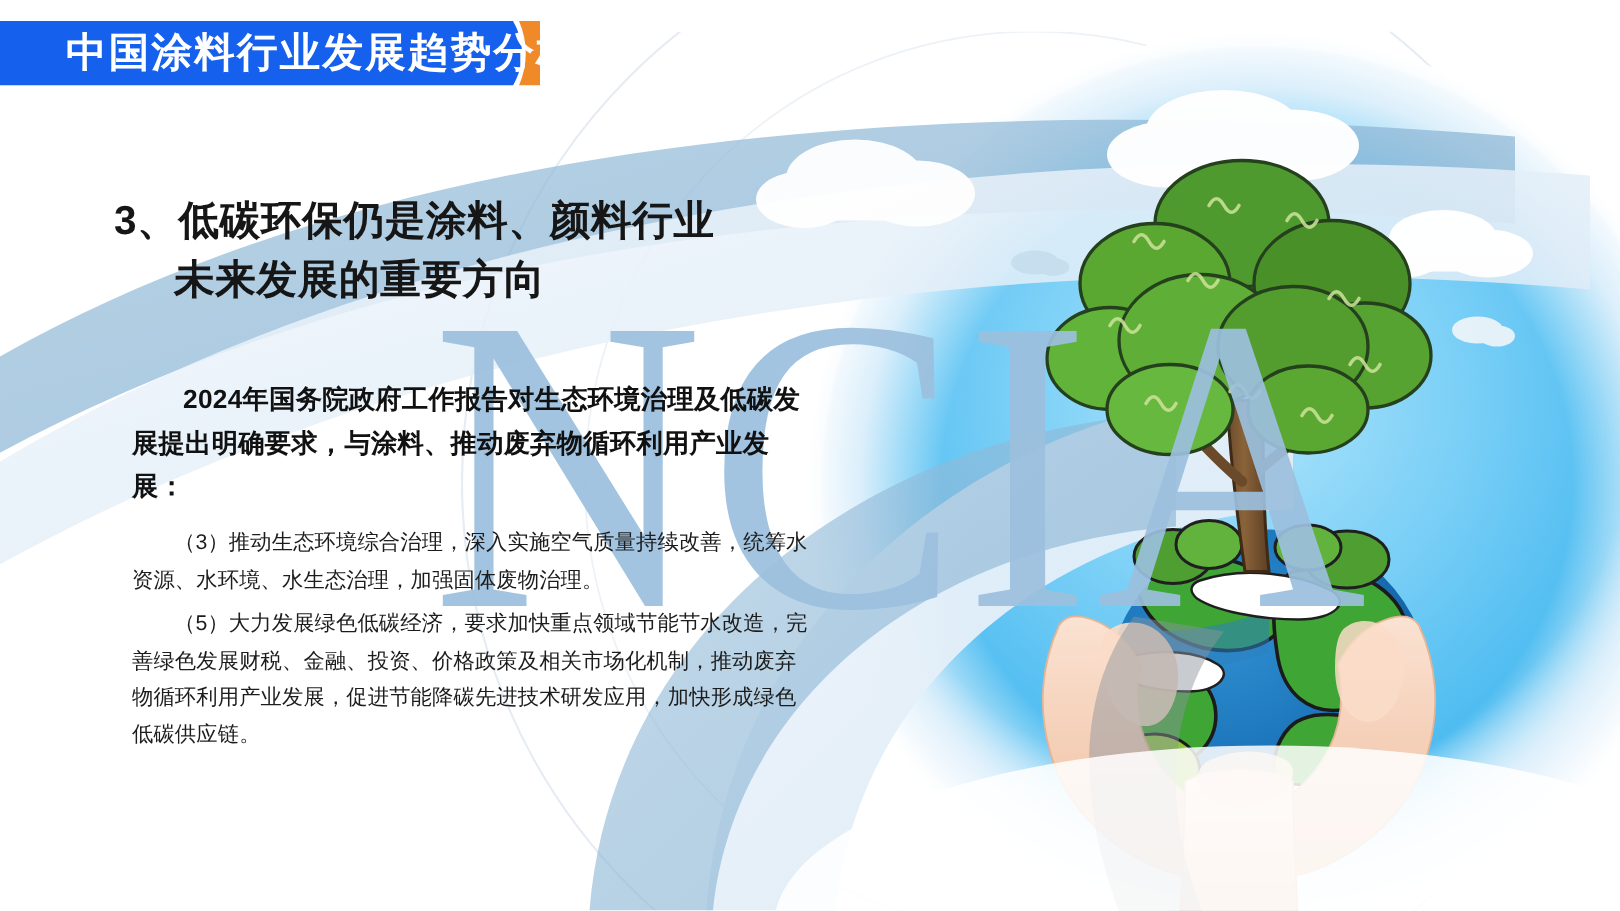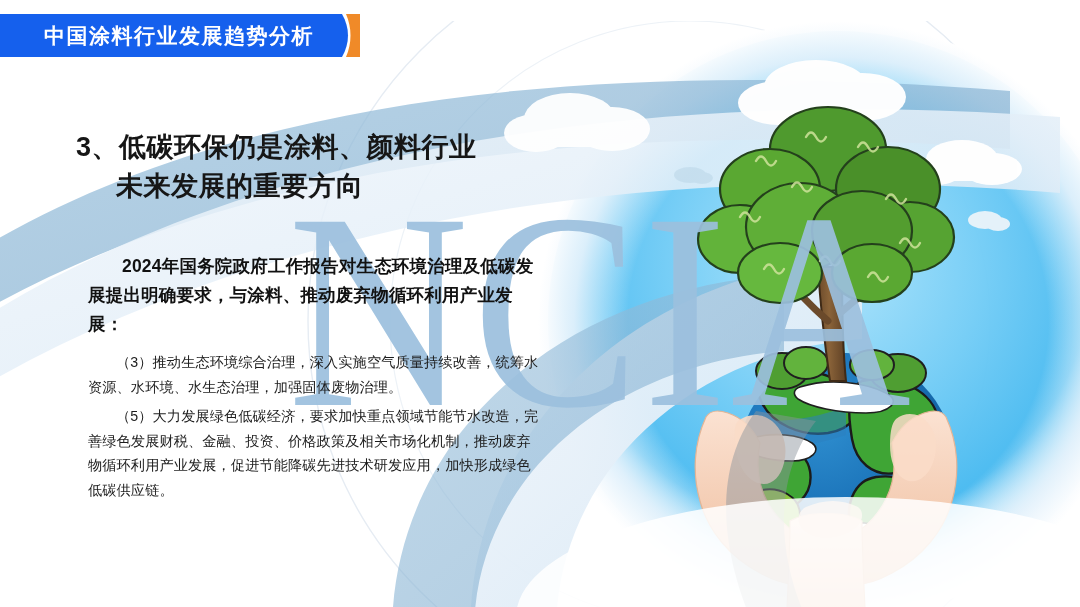--- a/index.html
+++ b/index.html
@@ -37,21 +37,21 @@
 
   
   .titlebar-wrap{
     position:absolute;left:0;top:14px;
     width:360px;height:43px;
   }
   .titlebar-svg{position:absolute;left:0;top:0;width:360px;height:43px;}
   .titlebar-text{
     position:absolute;left:44px;top:0;
     height:43px;line-height:43px;
-    font-size:21px;font-weight:bold;
+    font-size:27px;font-weight:bold;
     color:#ffffff;
     letter-spacing:1.5px;
     white-space:nowrap;
   }
 
   
   .content{position:absolute;left:0;top:0;width:1080px;height:607px;}
 
   .heading{
     position:absolute;

